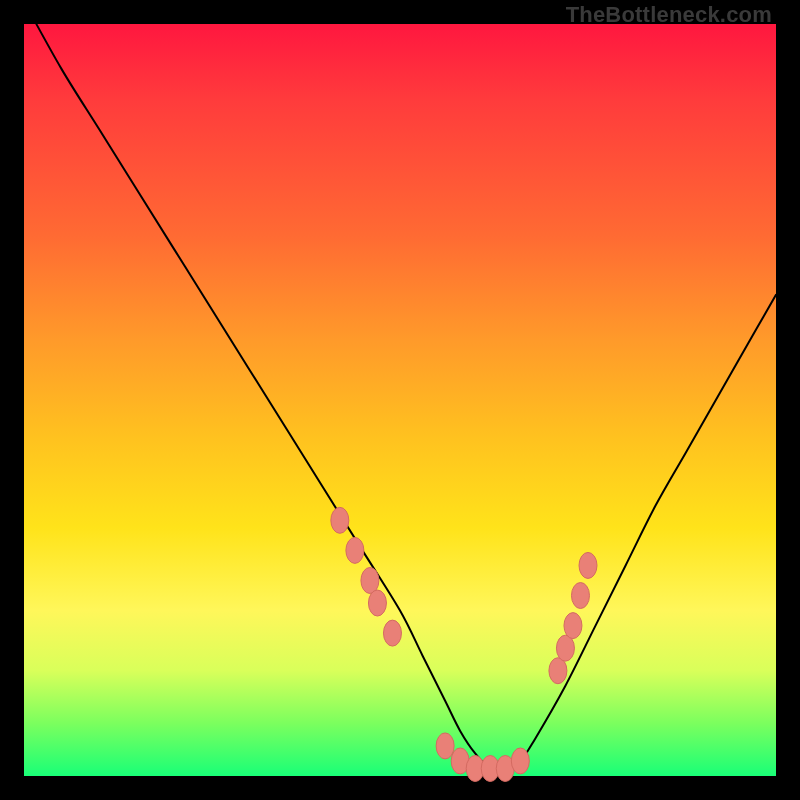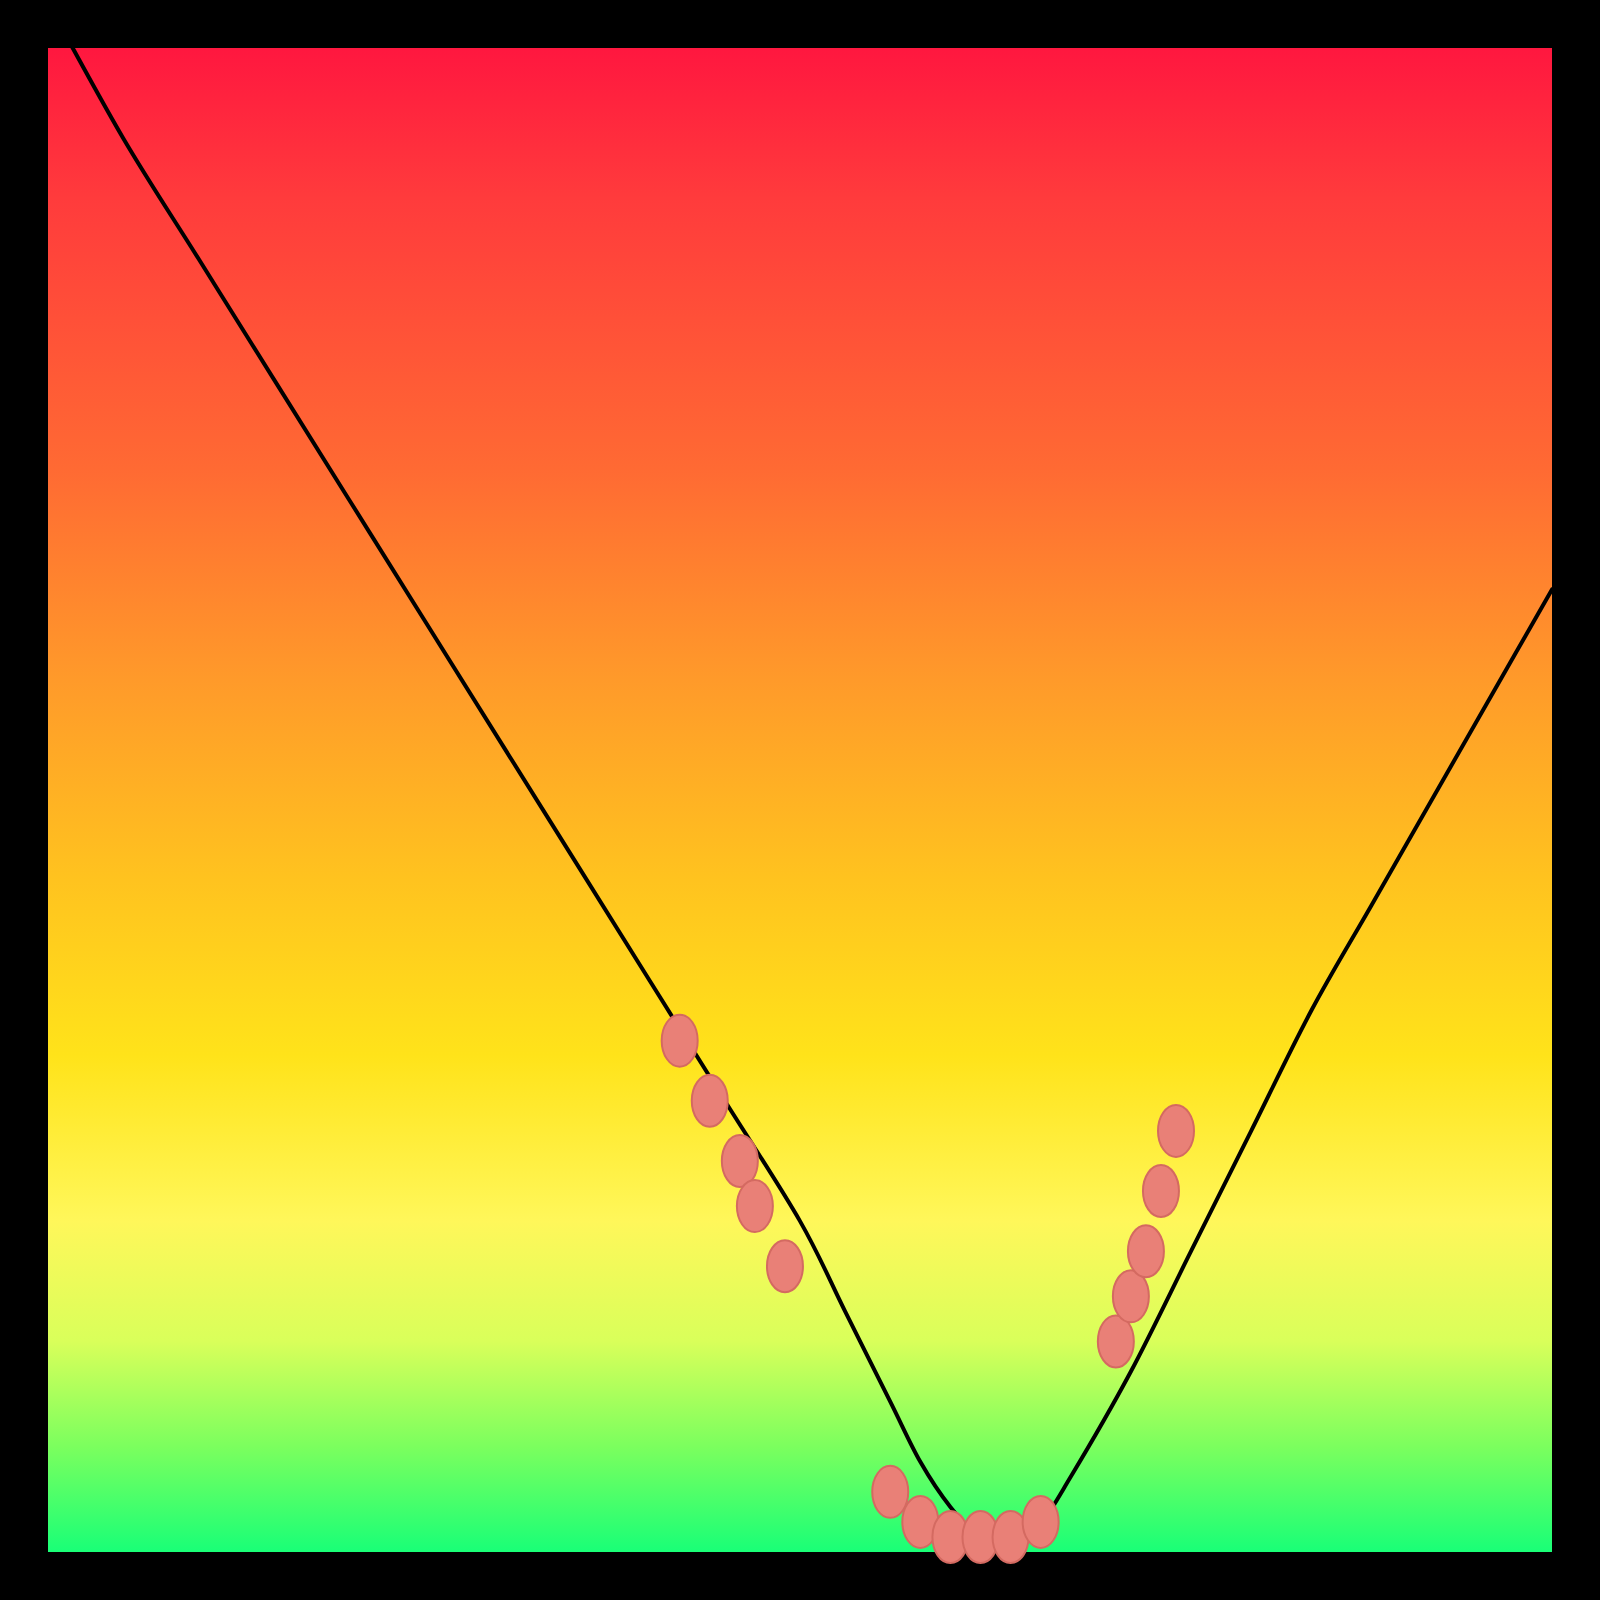--- a/index.html
+++ b/index.html
@@ -54,20 +54,21 @@
     height: 752px;
     overflow: visible;
   }
 </style>
 </head>
 <body>
 
 <div class="frame">
   <div class="plot"></div>
 
+  <div class="watermark">TheBottleneck.com</div>
 
   <svg class="curve" viewBox="0 0 752 752" preserveAspectRatio="none">
     <path id="curve-path" fill="none" stroke-width="2" stroke-linecap="round" stroke-linejoin="round" d="M 0 -22.56000000000006 C 6.266666666666667 -11.280000000000049 25.06666666666667 23.813333333333333 37.6 45.120000000000005 C 50.13333333333333 66.42666666666668 62.66666666666667 85.22666666666665 75.2 105.27999999999997 C 87.73333333333333 125.3333333333333 100.26666666666667 145.3866666666666 112.8 165.43999999999994 C 125.33333333333333 185.49333333333328 137.86666666666667 205.54666666666668 150.4 225.60000000000002 C 162.93333333333334 245.65333333333336 175.46666666666667 265.70666666666665 188 285.76 C 200.53333333333333 305.81333333333333 213.06666666666666 325.8666666666666 225.6 345.91999999999996 C 238.13333333333333 365.9733333333333 250.66666666666666 386.02666666666664 263.2 406.08 C 275.73333333333335 426.1333333333333 288.26666666666665 446.18666666666667 300.8 466.24 C 313.33333333333337 486.29333333333335 325.8666666666667 506.34666666666664 338.40000000000003 526.4 C 350.9333333333334 546.4533333333333 365.97333333333336 569.0133333333333 376 586.56 C 386.02666666666664 604.1066666666666 391.03999999999996 616.64 398.56 631.68 C 406.08000000000004 646.7199999999999 414.8533333333334 664.2666666666667 421.12000000000006 676.8 C 427.3866666666667 689.3333333333333 431.14666666666665 698.1066666666667 436.15999999999997 706.88 C 441.1733333333333 715.6533333333333 446.18666666666667 723.1733333333334 451.2 729.44 C 456.2133333333333 735.7066666666667 461.2266666666667 741.9733333333334 466.24 744.48 C 471.25333333333333 746.9866666666667 476.2666666666667 745.7333333333333 481.28000000000003 744.48 C 486.29333333333335 743.2266666666667 491.30666666666673 741.9733333333334 496.32000000000005 736.96 C 501.33333333333337 731.9466666666667 503.84000000000003 726.9333333333333 511.36 714.4 C 518.88 701.8666666666667 531.4133333333333 680.56 541.4399999999999 661.76 C 551.4666666666666 642.96 561.4933333333333 621.6533333333334 571.52 601.6 C 581.5466666666666 581.5466666666666 591.5733333333334 561.4933333333332 601.6 541.4399999999999 C 611.6266666666667 521.3866666666667 621.6533333333333 500.08000000000004 631.68 481.28000000000003 C 641.7066666666666 462.48 651.7333333333333 446.18666666666667 661.76 428.64 C 671.7866666666666 411.0933333333333 681.8133333333334 393.5466666666667 691.84 376 C 701.8666666666667 358.4533333333333 711.8933333333333 340.9066666666667 721.92 323.36 C 731.9466666666666 305.81333333333333 746.9866666666667 279.49333333333334 752 270.71999999999997" stroke="#000000"></path>
     <g id="markers">
         <ellipse cx="315.84" cy="496.32" rx="9" ry="13" fill="#e98077" stroke="#d46a61" stroke-width="1"></ellipse>
         <ellipse cx="330.88" cy="526.4" rx="9" ry="13" fill="#e98077" stroke="#d46a61" stroke-width="1"></ellipse>
         <ellipse cx="345.92" cy="556.48" rx="9" ry="13" fill="#e98077" stroke="#d46a61" stroke-width="1"></ellipse>
         <ellipse cx="353.44" cy="579.04" rx="9" ry="13" fill="#e98077" stroke="#d46a61" stroke-width="1"></ellipse>
         <ellipse cx="368.48" cy="609.12" rx="9" ry="13" fill="#e98077" stroke="#d46a61" stroke-width="1"></ellipse>
         <ellipse cx="421.12000000000006" cy="721.92" rx="9" ry="13" fill="#e98077" stroke="#d46a61" stroke-width="1"></ellipse>

